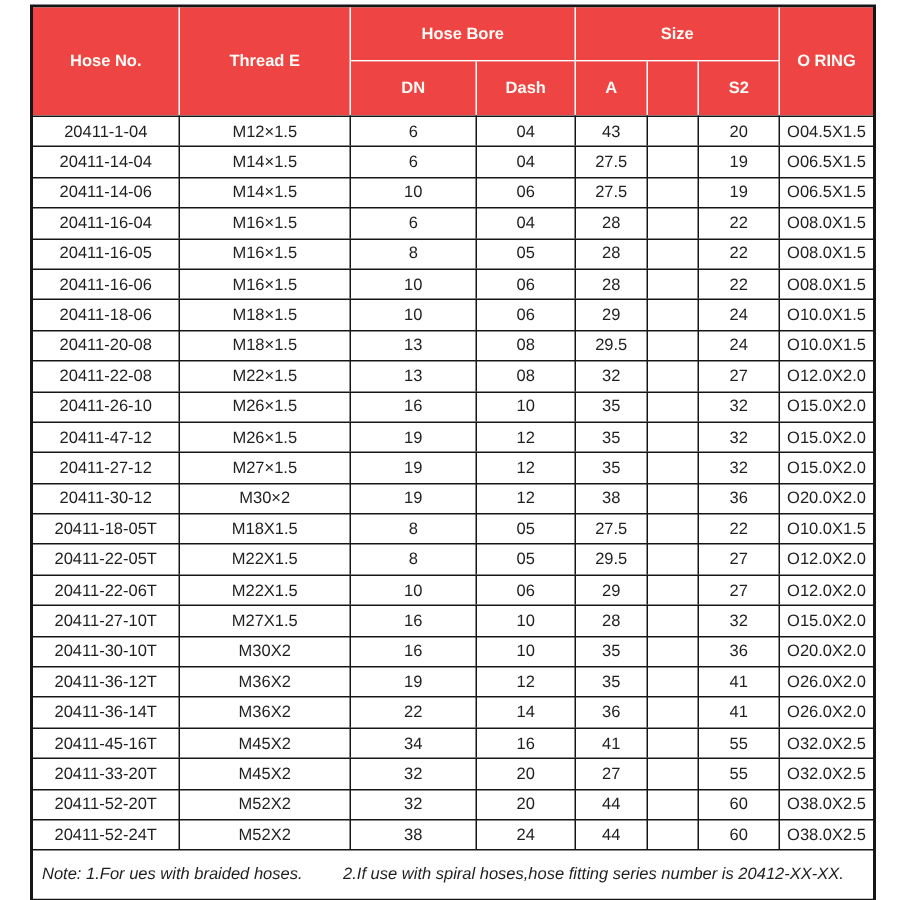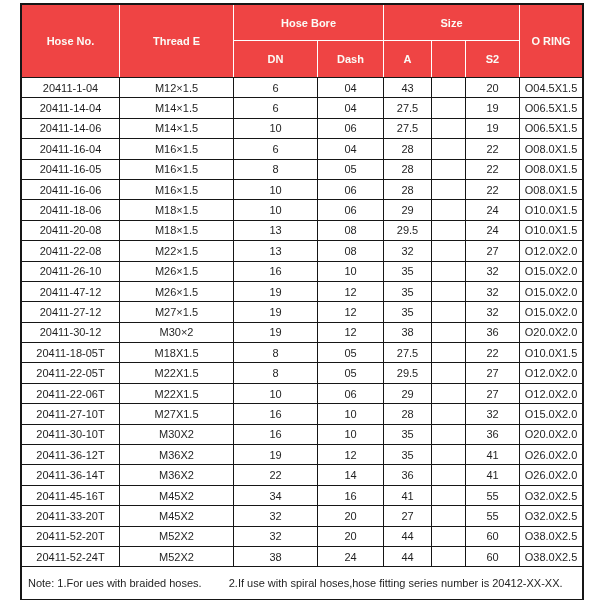--- a/index.html
+++ b/index.html
@@ -49,20 +49,21 @@
     white-space: nowrap;
   }
   td:last-child { border-right: none; }
 
   tfoot td.note {
     text-align: left;
     height: 33px;
     font-size: 11px;
     padding-left: 6px;
     color: #1f1f1f;
+    font-style: italic;
   }
   .note-gap { margin-left: 24px; }
 </style>
 </head>
 <body>
 
 <div class="page">
   <table class="spec">
     <colgroup>
       <col style="width:98px">

